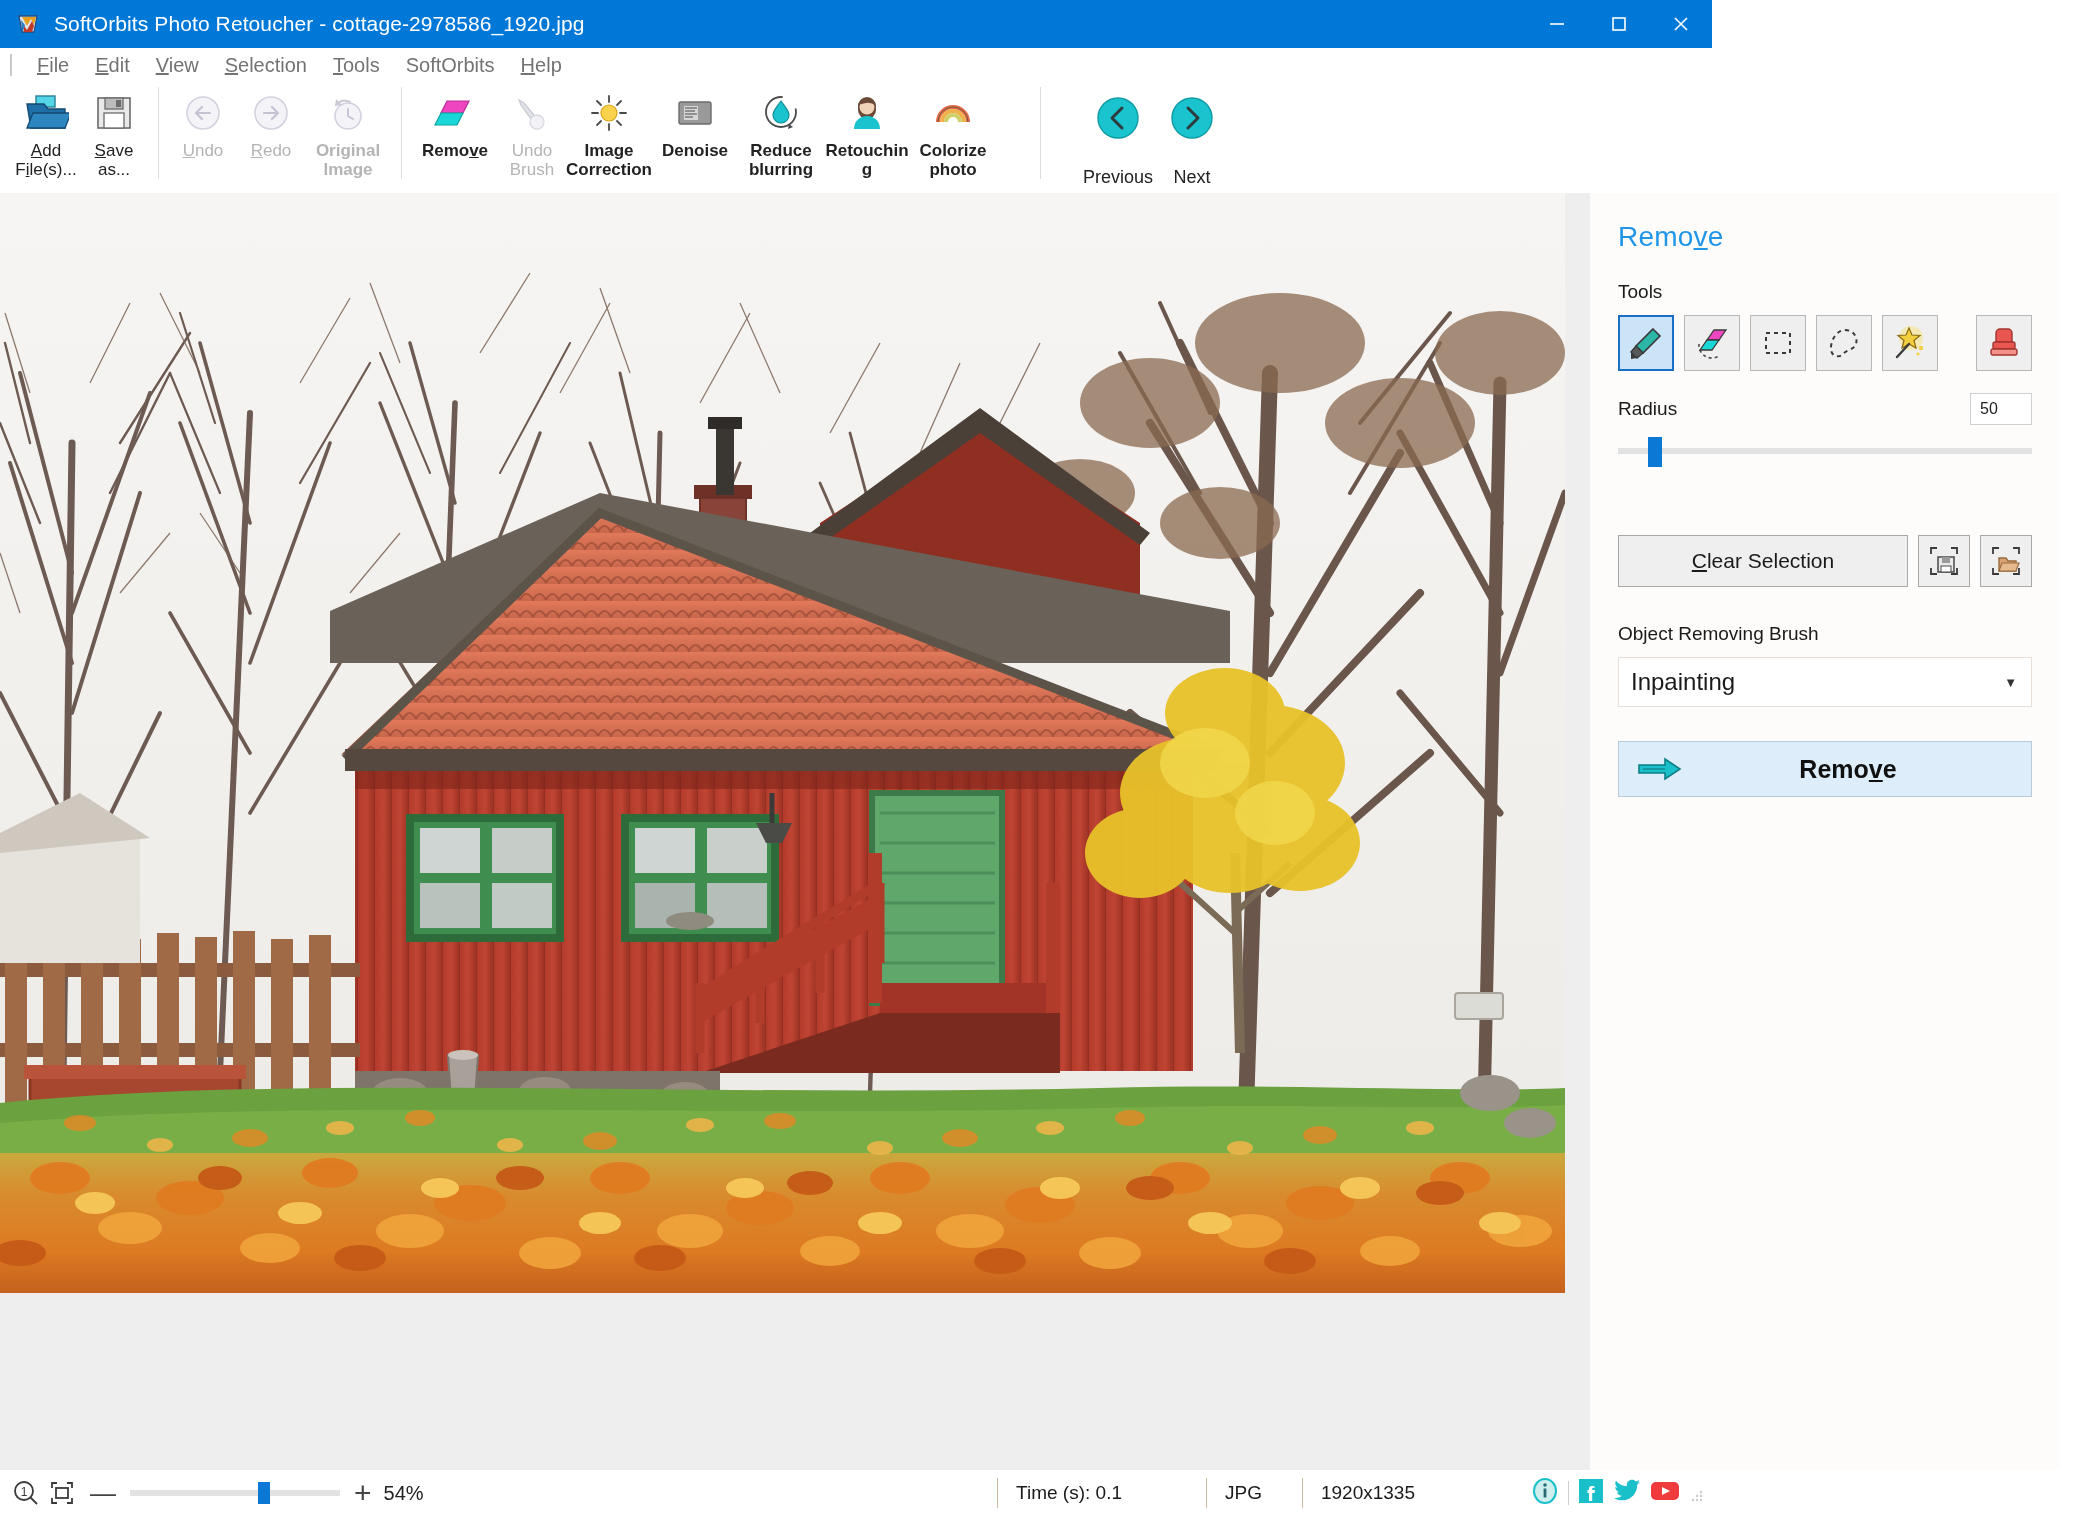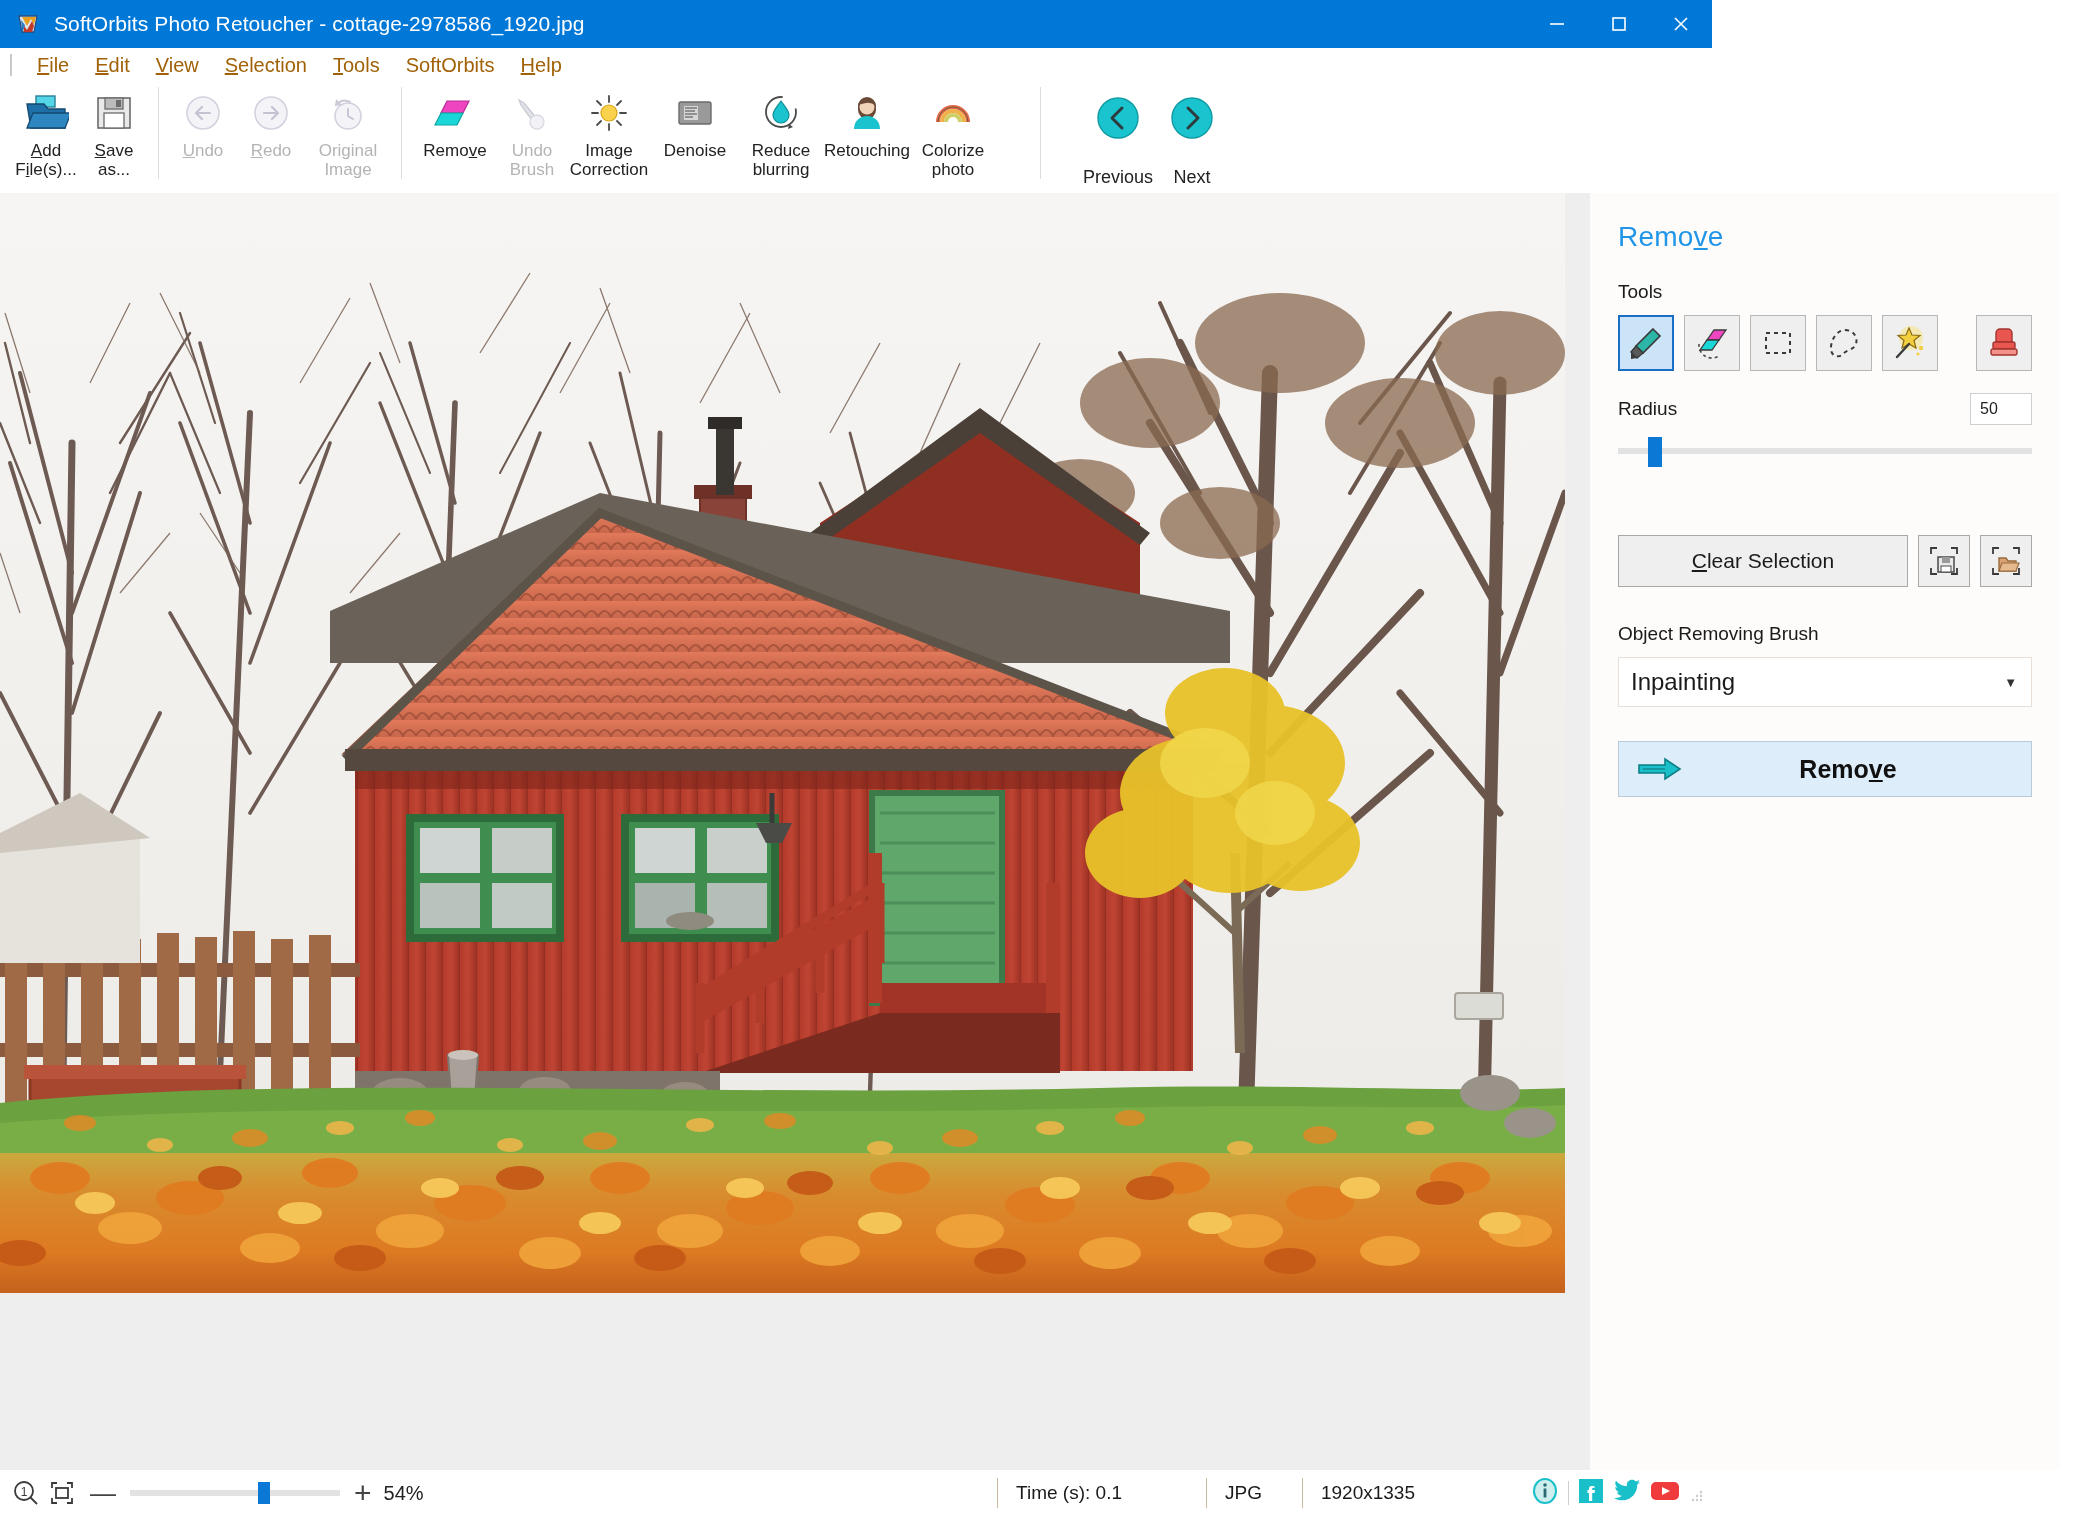--- a/index.html
+++ b/index.html
@@ -28,36 +28,36 @@
   }
   .win-btn svg { display: block; }
 
   
   .menubar {
     height: 35px; flex: 0 0 35px; background: #ffffff; display: flex; align-items: center;
     padding-left: 10px; border-bottom: 1px solid #ffffff;
   }
   .menubar .edge { width: 2px; height: 22px; background: #c9c9c9; margin-right: 12px; }
   .menu-item {
-    font-size: 20px; color: #a16207; padding: 3px 13px; white-space: nowrap;
+    font-size: 20px; color: #737373; padding: 3px 13px; white-space: nowrap;
   }
   .menu-item u { text-decoration: underline; }
 
   
   .toolbar {
     height: 110px; flex: 0 0 110px; background: #ffffff; display: flex; align-items: flex-start;
     padding-left: 12px; position: relative;
   }
   .tool-group { display: flex; align-items: flex-start; height: 108px; }
   .tool-sep { width: 1px; height: 92px; background: #dcdcdc; margin: 4px 10px 0 10px; }
   .tool-btn {
     width: 68px; min-width: 68px; height: 104px; display: flex; flex-direction: column;
     align-items: center; padding-top: 6px; text-align: center;
   }
-  .tool-btn.wide { width: 86px; min-width: 86px; }
+  .tool-btn.wide { width: 86px; min-width: 86px; font-weight: bold; }
   .tool-btn .ic { height: 48px; display: flex; align-items: center; justify-content: center; }
   .tool-btn .lbl {
     font-size: 17px; color: #222; line-height: 19px; margin-top: 4px; word-break: break-word;
   }
   .tool-btn.disabled .lbl { color: #b4b4b4; }
   .tool-btn.navbtn { width: 74px; min-width: 74px; justify-content: space-between; }
   .tool-btn.navbtn .ic { height: 58px; }
   .tool-btn.navbtn .lbl { font-size: 18px; }
   .ovf {
     position: absolute; font-size: 13px; color: #9a9a9a; line-height: 6px;

